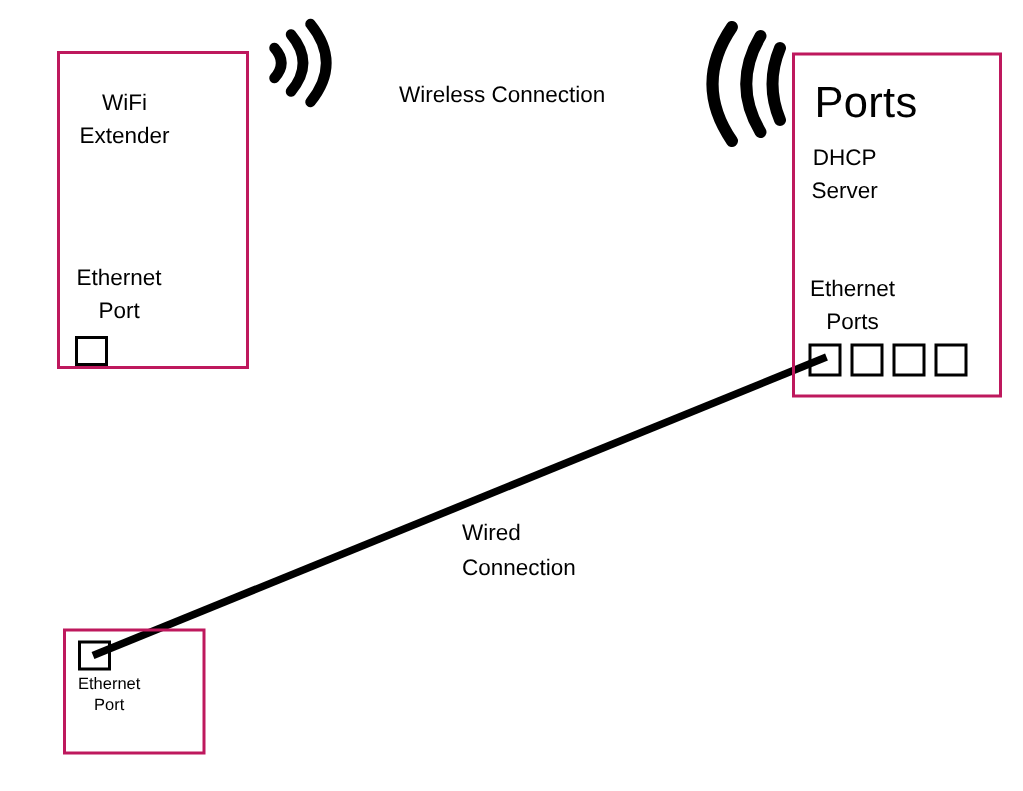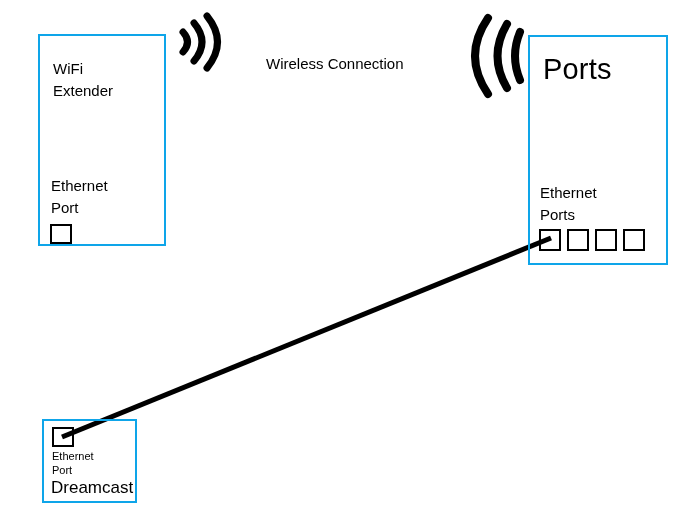--- a/index.html
+++ b/index.html
@@ -14,23 +14,24 @@
   }
   #canvas {
     position: relative;
     width: 682px;
     height: 527px;
     background: #ffffff;
     overflow: hidden;
   }
   .device-box {
     position: absolute;
-    border: 2px solid #0ea5e9;
+    border: 2px solid #be185d;
     box-sizing: border-box;
     background: transparent;
+    text-align: center;
   }
   
   #wifi-extender-box {
     left: 38px;
     top: 34px;
     width: 128px;
     height: 212px;
   }
   #wifi-extender-title {
     position: absolute;
@@ -199,31 +200,34 @@
   <div class="diagram-label" id="wireless-connection-label">Wireless Connection</div>
 
   <svg id="wifi-waves-router" class="wifi-waves" viewBox="0 0 62 88" xmlns="http://www.w3.org/2000/svg" fill="none" stroke="#000000" stroke-linecap="round">
     <path d="M 26 6 Q 0 44 26 82" stroke-width="8"></path>
     <path d="M 45 12 Q 26 44 45 76" stroke-width="8"></path>
     <path d="M 58 20 Q 48 44 58 68" stroke-width="8"></path>
   </svg>
 
   <div class="device-box" id="router-box">
     <div id="router-title">Ports</div>
+    <div id="router-subtitle">DHCP
+Server</div>
     <div id="router-ports-label">Ethernet
 Ports</div>
     <div id="router-ports-row">
       <div class="port"></div>
       <div class="port"></div>
       <div class="port"></div>
       <div class="port"></div>
     </div>
   </div>
 
+  <div class="diagram-label" id="wired-connection-label">Wired
+Connection</div>
 
   <div class="device-box" id="dreamcast-box">
     <div id="dreamcast-port"></div>
     <div id="dreamcast-port-label">Ethernet
 Port</div>
-    <div id="dreamcast-title">Dreamcast</div>
   </div>
 
 </div>
 
 </body></html>

